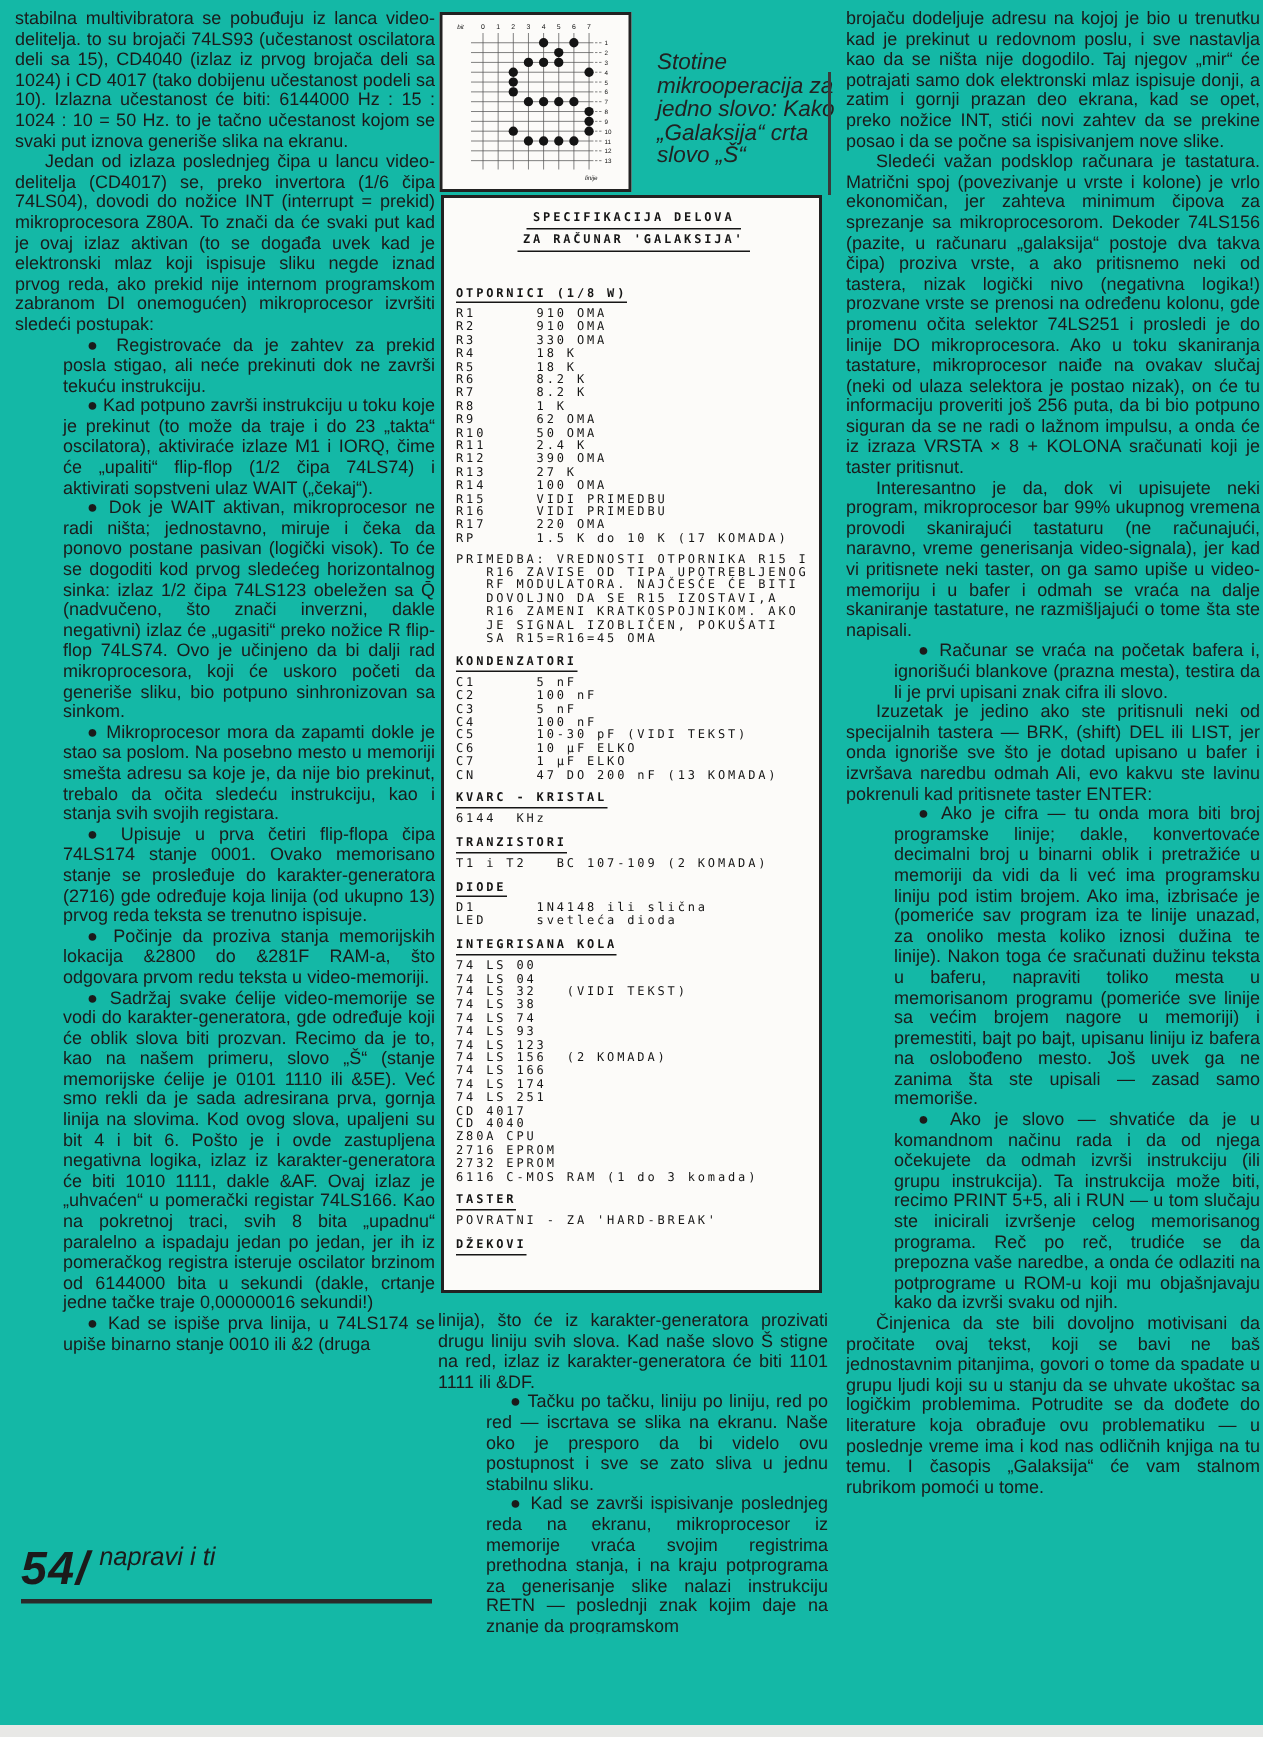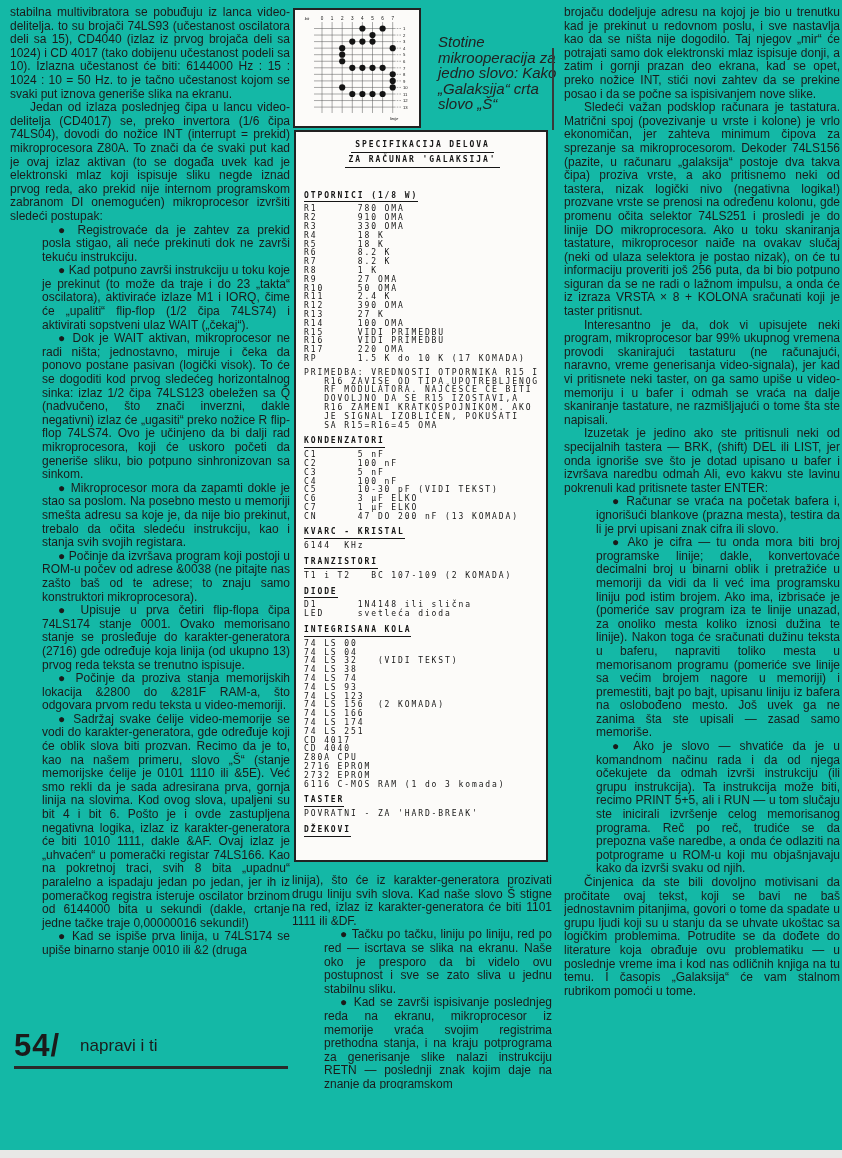--- a/index.html
+++ b/index.html
@@ -40,21 +40,21 @@
   .spec-title .t2{margin-top:3px;}
   .spec-sec{margin-top:7px;}
   .spec-heading{
     display:inline-block;border-bottom:1px solid #161616;padding-bottom:1px;margin-bottom:3px;
     font-weight:bold;
   }
   .spec-line{white-space:pre;}
   .spec-note{margin-top:5px;}
   
   .footer{position:absolute;left:14px;top:1028px;width:274px;}
-  .footer-inner{display:flex;align-items:center;gap:20px;}
+  .footer-inner{display:flex;align-items:flex-start;gap:6px;font-style:italic;}
   .footer-num{font-size:31px;font-weight:bold;letter-spacing:1px;}
   .footer-title{font-size:17px;}
   .footer-rule{margin-top:2px;height:3px;background:#2a2a2a;}
 </style>
 </head>
 <body>
 
 <div class="page">
 
   <div class="col col-left">
@@ -64,21 +64,20 @@
       <p class="body-p indent">Jedan od izlaza poslednjeg čipa u lancu video-delitelja (CD4017) se, preko invertora (1/6 čipa 74LS04), dovodi do nožice INT (interrupt = prekid) mikroprocesora Z80A. To znači da će svaki put kad je ovaj izlaz aktivan (to se događa uvek kad je elektronski mlaz koji ispisuje sliku negde iznad prvog reda, ako prekid nije internom programskom zabranom DI onemogućen) mikroprocesor izvršiti sledeći postupak:</p>
 
       <p class="body-p bullet">● Registrovaće da je zahtev za prekid posla stigao, ali neće prekinuti dok ne završi tekuću instrukciju.</p>
 
       <p class="body-p bullet">● Kad potpuno završi instrukciju u toku koje je prekinut (to može da traje i do 23 „takta“ oscilatora), aktiviraće izlaze M1 i IORQ, čime će „upaliti“ flip-flop (1/2 čipa 74LS74) i aktivirati sopstveni ulaz WAIT („čekaj“).</p>
 
       <p class="body-p bullet">● Dok je WAIT aktivan, mikroprocesor ne radi ništa; jednostavno, miruje i čeka da ponovo postane pasivan (logički visok). To će se dogoditi kod prvog sledećeg horizontalnog sinka: izlaz 1/2 čipa 74LS123 obeležen sa Q̄ (nadvučeno, što znači inverzni, dakle negativni) izlaz će „ugasiti“ preko nožice R  flip-flop 74LS74. Ovo je učinjeno da bi dalji rad mikroprocesora, koji će uskoro početi da generiše sliku, bio potpuno sinhronizovan sa sinkom.</p>
 
       <p class="body-p bullet">● Mikroprocesor mora da zapamti dokle je stao sa poslom. Na posebno mesto u memoriji smešta adresu sa koje je, da nije bio prekinut, trebalo da očita sledeću instrukciju, kao i stanja svih svojih registara.</p>
 
-      <p class="body-p bullet">● Počinje da izvršava program koji postoji u ROM-u počev od adrese &amp;0038 (ne pitajte nas zašto baš od te adrese; to znaju samo konstruktori mikroprocesora).</p>
 
       <p class="body-p bullet">● Upisuje u prva četiri flip-flopa čipa 74LS174 stanje 0001. Ovako memorisano stanje se prosleđuje do karakter-generatora (2716) gde određuje koja linija (od ukupno 13) prvog reda teksta se trenutno ispisuje.</p>
 
       <p class="body-p bullet">● Počinje da proziva stanja memorijskih lokacija &amp;2800 do &amp;281F RAM-a, što odgovara prvom redu teksta u video-memoriji.</p>
 
       <p class="body-p bullet">● Sadržaj svake ćelije video-memorije se vodi do karakter-generatora, gde određuje koji će oblik slova biti prozvan. Recimo da je to, kao na našem primeru, slovo „Š“ (stanje memorijske ćelije je 0101 1110 ili &amp;5E). Već smo rekli da je sada adresirana prva, gornja linija na slovima. Kod ovog slova, upaljeni su bit 4 i bit 6. Pošto je i ovde zastupljena negativna logika, izlaz iz karakter-generatora će biti 1010 1111, dakle &amp;AF. Ovaj izlaz je „uhvaćen“ u pomerački registar 74LS166. Kao na pokretnoj traci, svih 8 bita „upadnu“ paralelno a ispadaju jedan po jedan, jer ih iz pomeračkog registra isteruje oscilator brzinom od 6144000 bita u sekundi (dakle, crtanje jedne tačke traje 0,00000016 sekundi!)</p>
 
       <p class="body-p bullet">● Kad se ispiše prva linija, u 74LS174 se upiše binarno stanje 0010 ili &amp;2 (druga</p>
     </div>
 
@@ -173,29 +172,29 @@
   <div class="spec-box">
     <div class="spec-title">
       <span class="t1">SPECIFIKACIJA DELOVA</span><br>
       <span class="t2">ZA RAČUNAR 'GALAKSIJA'</span>
     </div>
 
     <div class="spec-sec">
       <div class="spec-heading">OTPORNICI (1/8 W)</div>
       <div>
 
-      <div class="spec-line">R1      780 OMA</div>
+      <div class="spec-line">R1      910 OMA</div>
           <div class="spec-line">R2      910 OMA</div>
           <div class="spec-line">R3      330 OMA</div>
           <div class="spec-line">R4      18 K</div>
           <div class="spec-line">R5      18 K</div>
           <div class="spec-line">R6      8.2 K</div>
           <div class="spec-line">R7      8.2 K</div>
           <div class="spec-line">R8      1 K</div>
-          <div class="spec-line">R9      27 OMA</div>
+          <div class="spec-line">R9      62 OMA</div>
           <div class="spec-line">R10     50 OMA</div>
           <div class="spec-line">R11     2.4 K</div>
           <div class="spec-line">R12     390 OMA</div>
           <div class="spec-line">R13     27 K</div>
           <div class="spec-line">R14     100 OMA</div>
           <div class="spec-line">R15     VIDI PRIMEDBU</div>
           <div class="spec-line">R16     VIDI PRIMEDBU</div>
           <div class="spec-line">R17     220 OMA</div>
           <div class="spec-line">RP      1.5 K do 10 K (17 KOMADA)</div>
         </div>
@@ -213,21 +212,21 @@
 
     <div class="spec-sec">
       <div class="spec-heading">KONDENZATORI</div>
       <div>
 
       <div class="spec-line">C1      5 nF</div>
           <div class="spec-line">C2      100 nF</div>
           <div class="spec-line">C3      5 nF</div>
           <div class="spec-line">C4      100 nF</div>
           <div class="spec-line">C5      10-30 pF (VIDI TEKST)</div>
-          <div class="spec-line">C6      3 µF ELKO</div>
+          <div class="spec-line">C6      10 µF ELKO</div>
           <div class="spec-line">C7      1 µF ELKO</div>
           <div class="spec-line">CN      47 DO 200 nF (13 KOMADA)</div>
         </div>
     </div>
 
     <div class="spec-sec">
       <div class="spec-heading">KVARC - KRISTAL</div>
       <div>
 
       <div class="spec-line">6144  KHz</div>
@@ -300,23 +299,23 @@
     </div>
 
   <div class="col col-right">
 
       <p class="body-p plain">brojaču dodeljuje adresu na kojoj je bio u trenutku kad je prekinut u redovnom poslu, i sve nastavlja kao da se ništa nije dogodilo. Taj njegov „mir“ će potrajati samo dok elektronski mlaz ispisuje donji, a zatim i gornji prazan deo ekrana, kad se opet, preko nožice INT, stići novi zahtev da se prekine posao i da se počne sa ispisivanjem nove slike.</p>
 
       <p class="body-p indent">Sledeći važan podsklop računara je tastatura. Matrični spoj (povezivanje u vrste i kolone) je vrlo ekonomičan, jer zahteva minimum čipova za sprezanje sa mikroprocesorom. Dekoder 74LS156 (pazite, u računaru „galaksija“ postoje dva takva čipa) proziva vrste, a ako pritisnemo neki od tastera, nizak logički nivo (negativna logika!) prozvane vrste se prenosi na određenu kolonu, gde promenu očita selektor 74LS251 i prosledi je do linije DO mikroprocesora. Ako u toku skaniranja tastature, mikroprocesor naiđe na ovakav slučaj (neki od ulaza selektora je postao nizak), on će tu informaciju proveriti još 256 puta, da bi bio potpuno siguran da se ne radi o lažnom impulsu, a onda će iz izraza VRSTA × 8 + KOLONA sračunati koji je taster pritisnut.</p>
 
       <p class="body-p indent">Interesantno je da, dok vi upisujete neki program, mikroprocesor bar 99% ukupnog vremena provodi skanirajući tastaturu (ne računajući, naravno, vreme generisanja video-signala), jer kad vi pritisnete neki taster, on ga samo upiše u video-memoriju i u bafer i odmah se vraća na dalje skaniranje tastature, ne razmišljajući o tome šta ste napisali.</p>
 
+      <p class="body-p bullet">● Računar se vraća na početak bafera i, ignorišući blankove (prazna mesta), testira da li je prvi upisani znak cifra ili slovo.</p>
+
       <p class="body-p indent">Izuzetak je jedino ako ste pritisnuli neki od specijalnih tastera — BRK, (shift) DEL ili LIST, jer onda ignoriše sve što je dotad upisano u bafer i izvršava naredbu odmah Ali, evo kakvu ste lavinu pokrenuli kad pritisnete taster ENTER:</p>
-
-      <p class="body-p bullet">● Računar se vraća na početak bafera i, ignorišući blankove (prazna mesta), testira da li je prvi upisani znak cifra ili slovo.</p>
 
       <p class="body-p bullet">● Ako je cifra — tu onda mora biti broj programske linije; dakle, konvertovaće decimalni broj u binarni oblik i pretražiće u memoriji da vidi da li već ima programsku liniju pod istim brojem. Ako ima, izbrisaće je (pomeriće sav program iza te linije unazad, za onoliko mesta koliko iznosi dužina te linije). Nakon toga će sračunati dužinu teksta u baferu, napraviti toliko mesta u memorisanom programu (pomeriće sve linije sa većim brojem nagore u memoriji) i premestiti, bajt po bajt, upisanu liniju iz bafera na oslobođeno mesto. Još uvek ga ne zanima šta ste upisali — zasad samo memoriše.</p>
 
       <p class="body-p bullet">● Ako je slovo — shvatiće da je u komandnom načinu rada i da od njega očekujete da odmah izvrši instrukciju (ili grupu instrukcija). Ta instrukcija može biti, recimo PRINT 5+5, ali i RUN — u tom slučaju ste inicirali izvršenje celog memorisanog programa. Reč po reč, trudiće se da prepozna vaše naredbe, a onda će odlaziti na potprograme u ROM-u koji mu objašnjavaju kako da izvrši svaku od njih.</p>
 
       <p class="body-p indent">Činjenica da ste bili dovoljno motivisani da pročitate ovaj tekst, koji se bavi ne baš jednostavnim pitanjima, govori o tome da spadate u grupu ljudi koji su u stanju da se uhvate ukoštac sa logičkim problemima. Potrudite se da dođete do literature koja obrađuje ovu problematiku — u poslednje vreme ima i kod nas odličnih knjiga na tu temu. I časopis „Galaksija“ će vam stalnom rubrikom pomoći u tome.</p>
     </div>
 
   <div class="footer">
     <div class="footer-inner">

